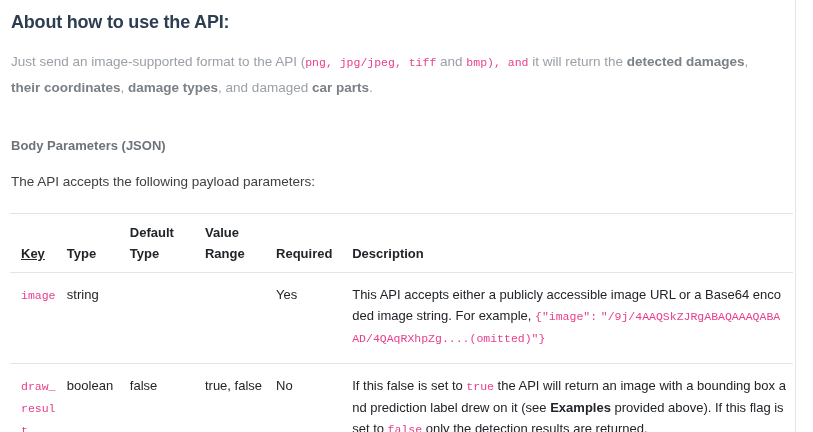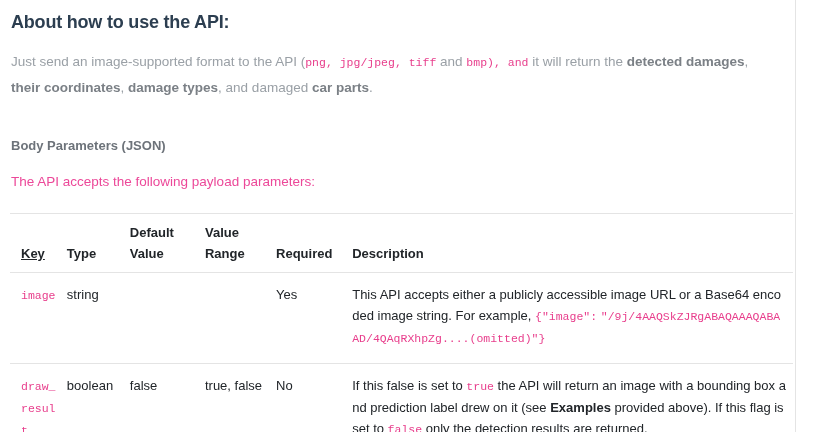--- a/index.html
+++ b/index.html
@@ -66,21 +66,21 @@
   h4.section-title {
     font-size: 13px;
     line-height: 16px;
     font-weight: bold;
     color: #6d737a;
     margin: 38px 0 0 1px;
   }
   p.section-sub {
     font-size: 13.5px;
     line-height: 20px;
-    color: #ec4899;
+    color: #404040;
     margin: 18px 0 0 1px;
   }
   table.params {
     margin-top: 21px;
     border-collapse: collapse;
     width: 783px;
     table-layout: fixed;
   }
   table.params thead th {
     text-align: left;
@@ -141,21 +141,21 @@
           <col class="col-type">
           <col class="col-def">
         <col class="col-range">
           <col class="col-req">
           <col class="col-desc">
       </colgroup>
       <thead>
         <tr>
           <th class="col-key">Key</th>
           <th class="col-type">Type</th>
-          <th class="col-def">Default Value</th>
+          <th class="col-def">Default Type</th>
           <th class="col-range">Value Range</th>
           <th class="col-req">Required</th>
           <th class="col-desc">Description</th>
         </tr>
       </thead>
       <tbody>
 
         <tr>
           <td class="col-key"><code class="code">image</code></td>
           <td class="col-type">string</td>

